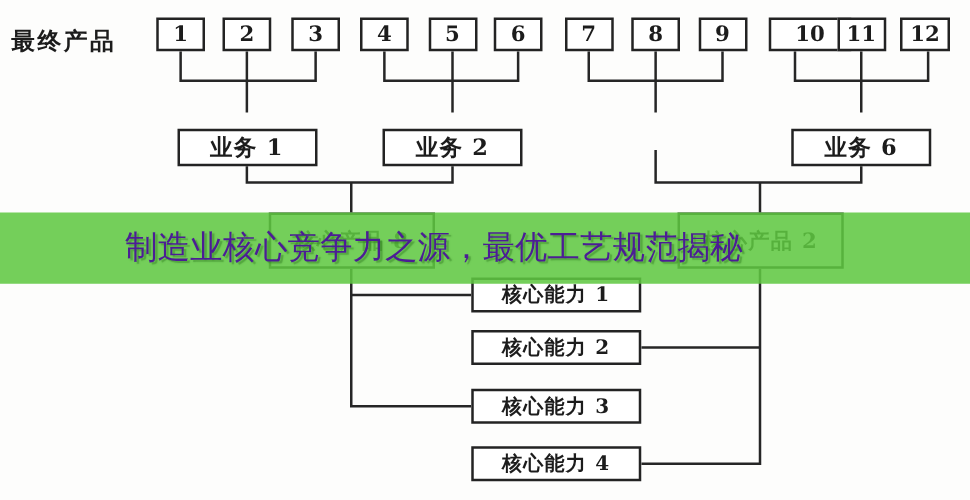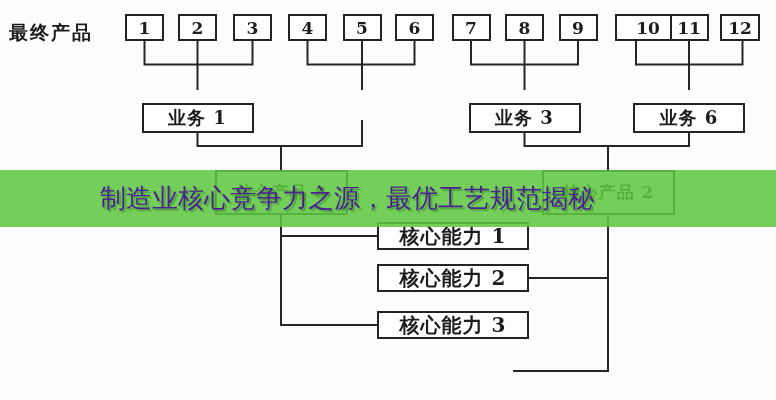--- a/index.html
+++ b/index.html
@@ -9,21 +9,21 @@
   }
   #connector-svg{position:absolute;left:0;top:0;z-index:1;}
   .box{
     position:absolute;box-sizing:border-box;background:#fff;border:2px solid #232323;
     display:flex;align-items:center;justify-content:center;z-index:2;
     font-weight:700;letter-spacing:1px;
   }
   .nbox{top:14px;width:39px;height:27px;font-size:17px;letter-spacing:0;}
   .bbox{top:90px;width:112px;height:30px;font-size:18px;margin-top:13px;}
   .pbox{top:170px;width:133px;height:45px;font-size:17px;z-index:2;}
-  .cbox{left:377px;width:152px;height:28px;font-size:20px;}
+  .cbox{left:377px;width:136px;height:28px;font-size:16px;}
   .row-label{
     position:absolute;left:9px;top:20px;font-size:19px;font-weight:700;
     letter-spacing:2px;z-index:2;
   }
   #banner{
     position:absolute;left:0;top:170px;width:776px;height:57px;z-index:10;
     background:rgba(95,200,65,0.87);
   }
   #banner .banner-text{
     position:absolute;left:100px;top:0;height:57px;line-height:57px;
@@ -68,27 +68,28 @@
   <div class="box nbox" style="left:342.5px">5</div>
   <div class="box nbox" style="left:395px">6</div>
   <div class="box nbox" style="left:451.5px">7</div>
   <div class="box nbox" style="left:505px">8</div>
   <div class="box nbox" style="left:558.5px">9</div>
   <div class="box nbox" style="left:615px;width:66px">10</div>
   <div class="box nbox" style="left:669.5px">11</div>
   <div class="box nbox" style="left:720px;width:40px">12</div>
 
   <div class="box bbox" style="left:141.5px">业务 1</div>
-  <div class="box bbox" style="left:468.5px">业务 3</div>
+  <div class="box bbox" style="left:306px">业务 2</div>
   <div class="box bbox" style="left:633px">业务 6</div>
 
   <div class="box pbox" style="left:215px">核心产品 8</div>
   <div class="box pbox" style="left:542px">核心产品 2</div>
 
   <div class="box cbox" style="top:222px">核心能力 1</div>
   <div class="box cbox" style="top:264px">核心能力 2</div>
   <div class="box cbox" style="top:311px">核心能力 3</div>
+  <div class="box cbox" style="top:357px">核心能力 4</div>
 
   <div id="banner">
     <div class="banner-text">制造业核心竞争力之源，最优工艺规范揭秘</div>
   </div>
 
 </div>
 
 </body></html>

